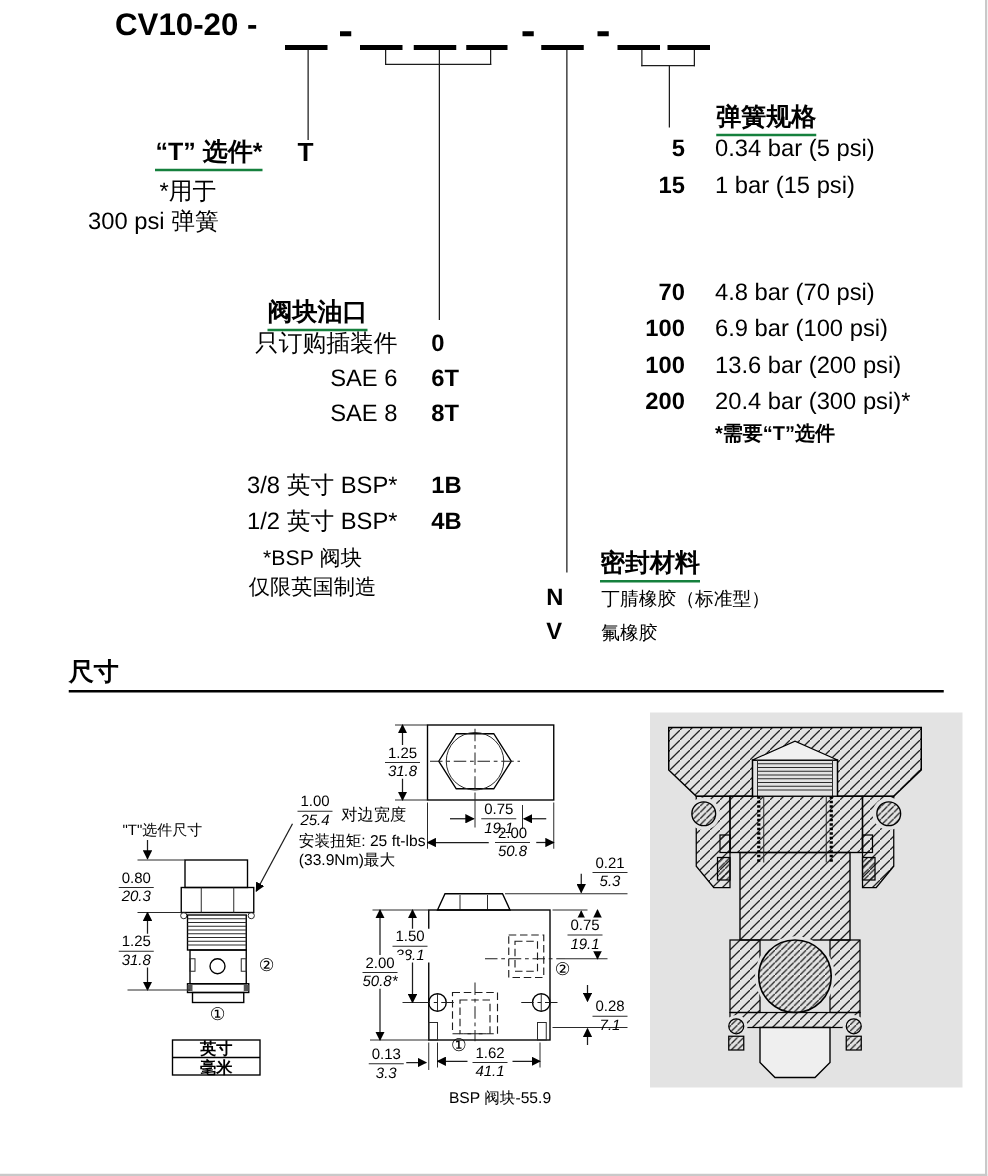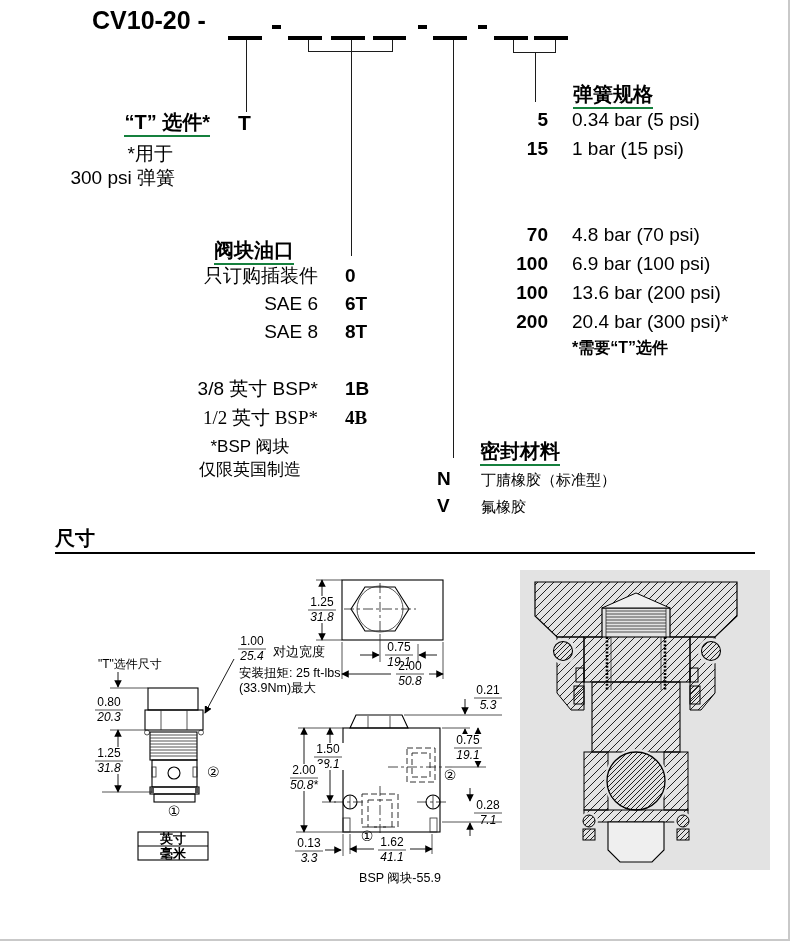--- a/index.html
+++ b/index.html
@@ -79,21 +79,21 @@
   </div>
   <div class="abs" style="left:140px;top:294px;">
     <span class="plabel">SAE 6</span><span class="pcode">6T</span>
   </div>
   <div class="abs" style="left:140px;top:322px;">
     <span class="plabel">SAE 8</span><span class="pcode">8T</span>
   </div>
   <div class="abs" style="left:140px;top:379px;">
     <span class="plabel">3/8 英寸 BSP*</span><span class="pcode">1B</span>
   </div>
-  <div class="abs" style="left:140px;top:408px;font-family:Liberation Serif, serif;">
+  <div class="abs" style="left:140px;top:408px;">
     <span class="plabel">1/2 英寸 BSP*</span><span class="pcode">4B</span>
   </div>
   <div class="abs center" style="left:180px;top:438px;width:140px;font-size:17px;">*BSP 阀块</div>
   <div class="abs center" style="left:180px;top:461px;width:140px;font-size:17px;">仅限英国制造</div>
 
   <div class="abs b" style="left:573px;top:84px;font-size:20px;">
     <span class="uline">弹簧规格</span>
   </div>
   <div class="abs" style="left:500px;top:110px;">
     <span class="scode">5</span><span class="slabel">0.34 bar (5 psi)</span>

